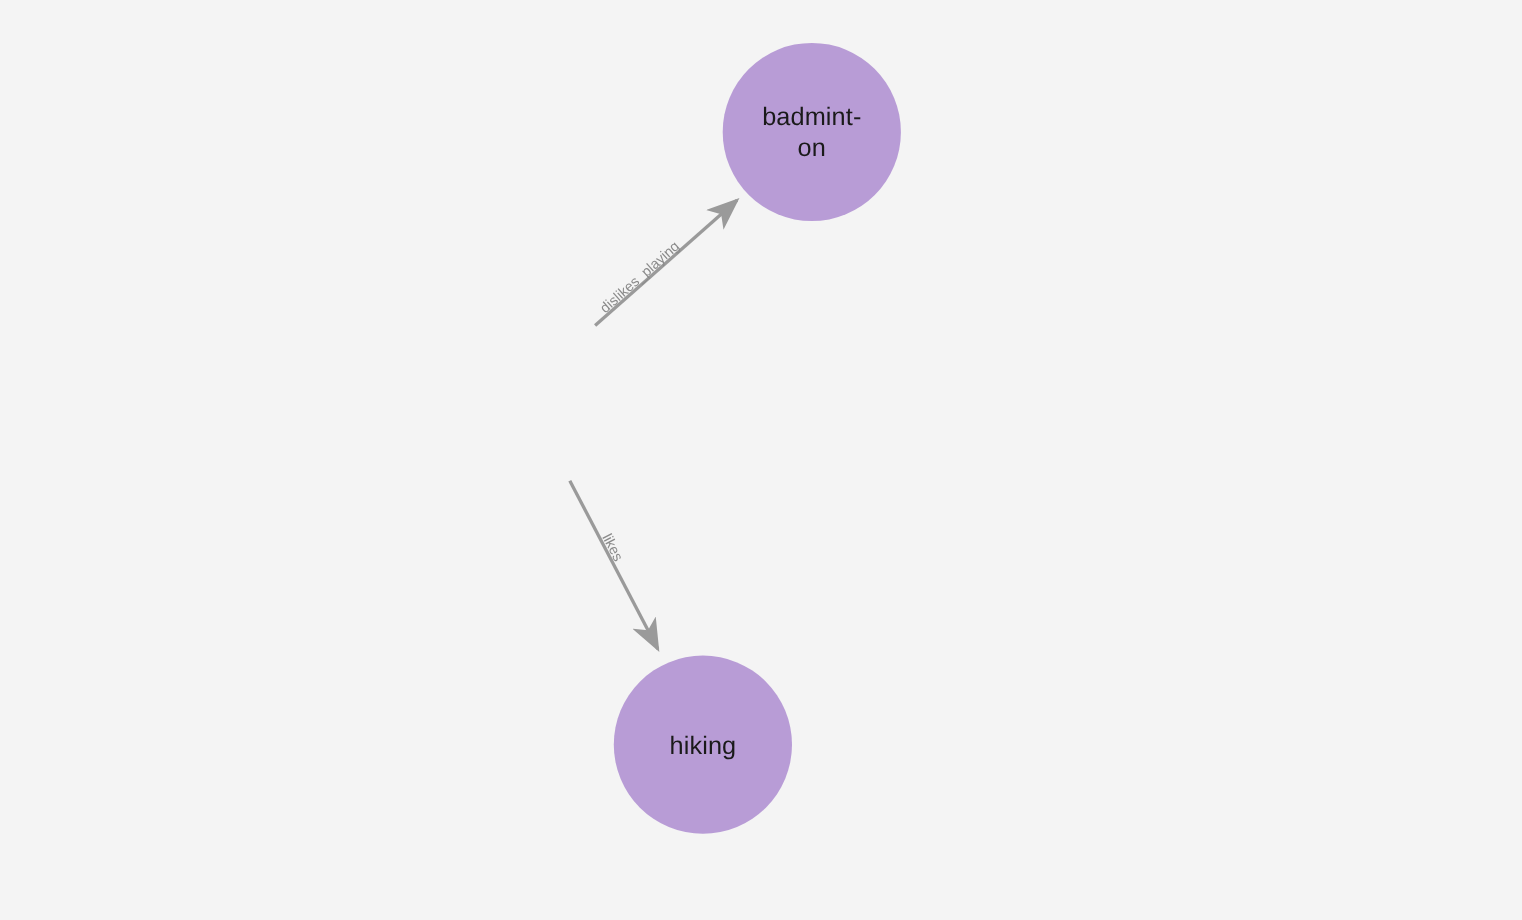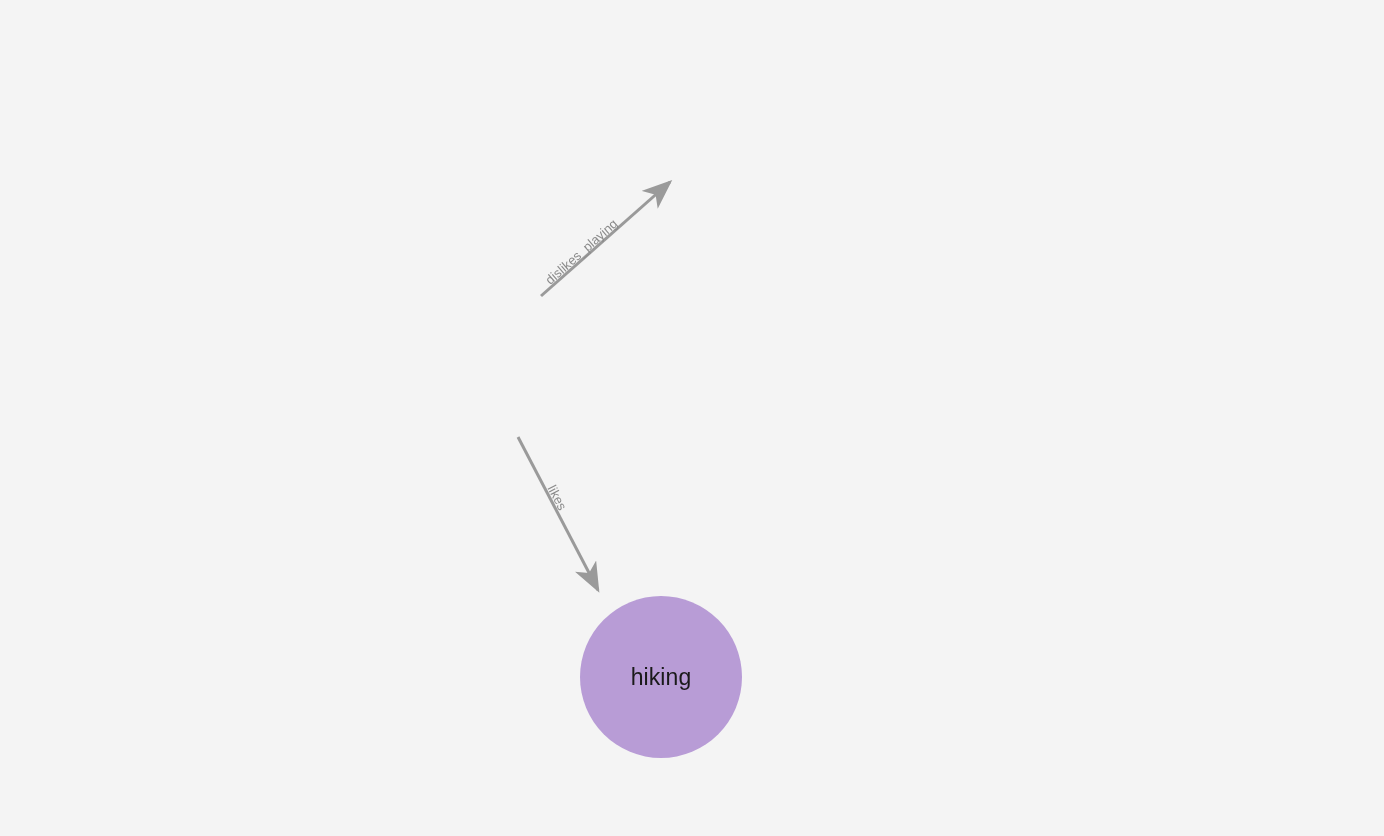--- a/index.html
+++ b/index.html
@@ -66,22 +66,26 @@
         <path d="M0,0 L10,4 L0,8 L2.6,4 Z" fill="#9a9a9a"></path>
       </marker>
     </defs>
 
     <line x1="541" y1="296" x2="670" y2="182" stroke="#9a9a9a" stroke-width="3" marker-end="url(#arrowhead)"></line>
 
     <line x1="518" y1="437" x2="598" y2="590" stroke="#9a9a9a" stroke-width="3" marker-end="url(#arrowhead)"></line>
   </svg>
 
 
+  <div class="graph-node" style="left:657px; top:39px; width:162px; height:162px; background:#b89cd6;">
+    <span class="node-label">badmint-
+on</span>
+  </div>
 
-  <div class="graph-node" style="left:580px; top:596px; width:162px; height:162px; background:#b89cd6;">
+  <div class="graph-node" style="left:558px; top:596px; width:162px; height:162px; background:#b89cd6;">
     <span class="node-label">hiking</span>
   </div>
 
   <div class="edge-label" style="left:543px; top:277px; transform: rotate(-41.5deg);">dislikes_playing</div>
 
   <div class="edge-label" style="left:557px; top:483px; transform: rotate(62.5deg);">likes</div>
 
 </div>
 
 </body></html>

